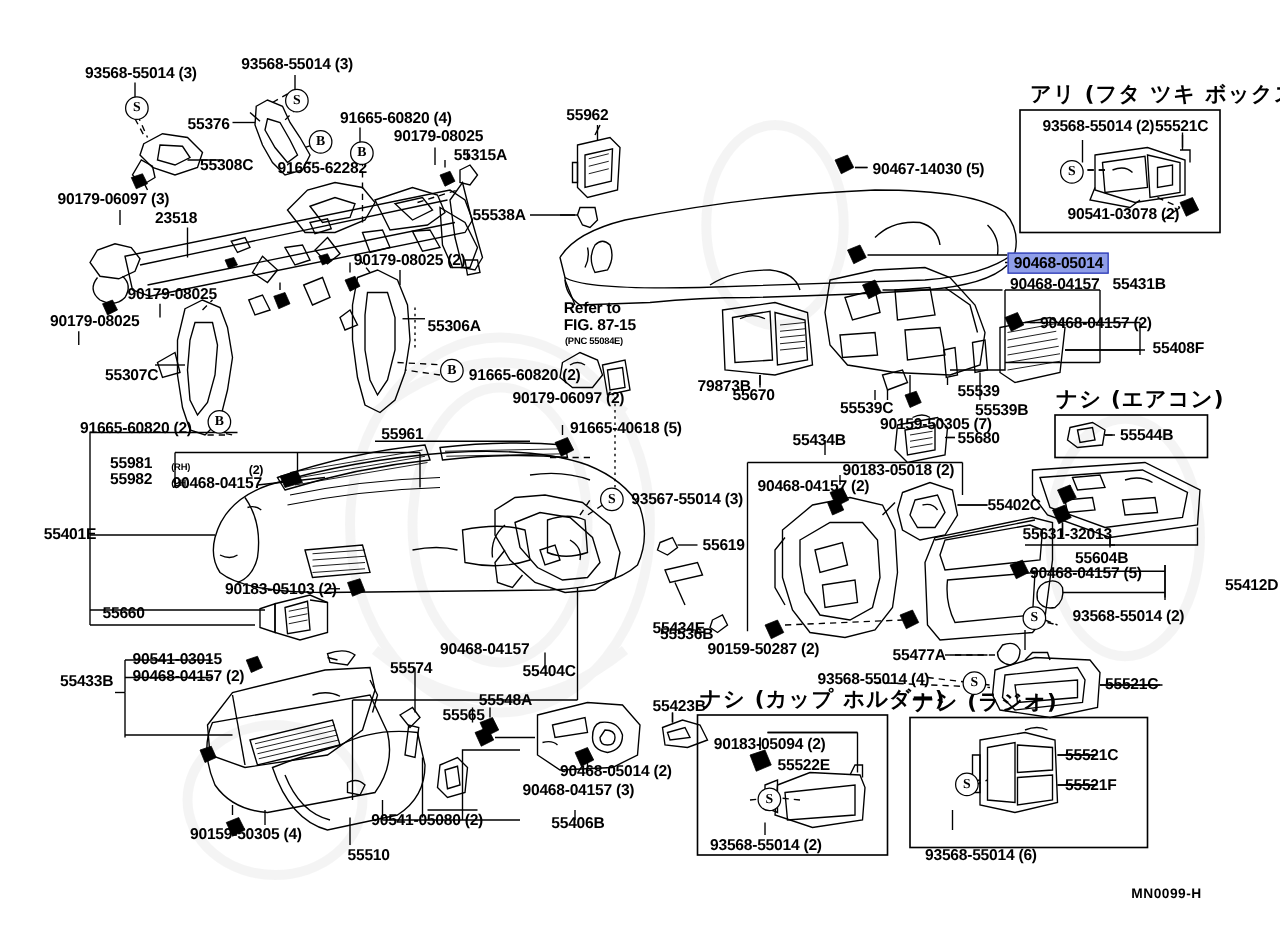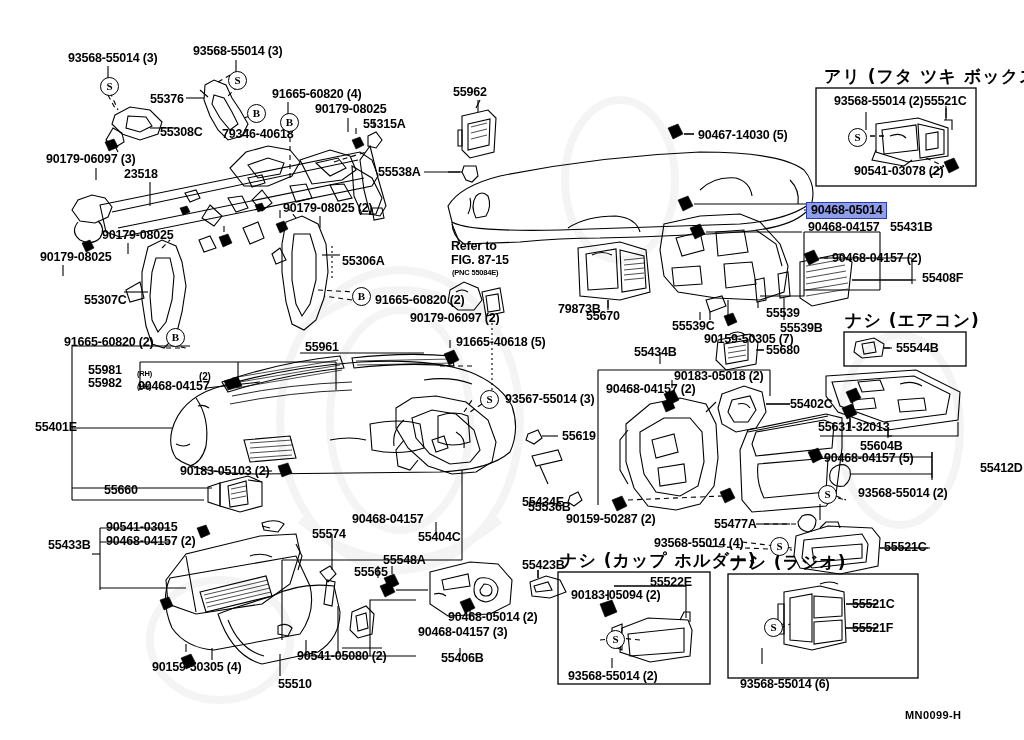--- a/index.html
+++ b/index.html
@@ -598,40 +598,40 @@
   </svg>
 
   <div>
     <div class="lbl" style="left:68px; top:52px;">93568-55014 (3)</div>
     <div class="lbl" style="left:193px; top:45px;">93568-55014 (3)</div>
     <div class="lbl" style="left:150px; top:93px;">55376</div>
     <div class="lbl" style="left:272px; top:88px;">91665-60820 (4)</div>
     <div class="lbl" style="left:315px; top:103px;">90179-08025</div>
     <div class="lbl" style="left:363px; top:118px;">55315A</div>
     <div class="lbl" style="left:160px; top:126px;">55308C</div>
-    <div class="lbl" style="left:222px; top:128px;">79346-40618</div>
+    <div class="lbl" style="left:222px; top:128px;">91665-62282</div>
     <div class="lbl" style="left:46px; top:153px;">90179-06097 (3)</div>
     <div class="lbl" style="left:124px; top:168px;">23518</div>
     <div class="lbl" style="left:283px; top:202px;">90179-08025 (2)</div>
     <div class="lbl" style="left:102px; top:229px;">90179-08025</div>
     <div class="lbl" style="left:40px; top:251px;">90179-08025</div>
     <div class="lbl" style="left:342px; top:255px;">55306A</div>
     <div class="lbl" style="left:84px; top:294px;">55307C</div>
     <div class="lbl" style="left:375px; top:294px;">91665-60820 (2)</div>
     <div class="lbl" style="left:64px; top:336px;">91665-60820 (2)</div>
     <div class="lbl" style="left:305px; top:341px;">55961</div>
     <div class="lbl" style="left:88px; top:364px;">55981</div>
     <div class="lbl xs" style="left:137px; top:368px;">(RH)</div>
     <div class="lbl" style="left:88px; top:377px;">55982</div>
     <div class="lbl xs" style="left:137px; top:381px;">(LH)</div>
     <div class="lbl" style="left:138px; top:380px;">90468-04157</div>
     <div class="lbl sm" style="left:199px; top:371px;">(2)</div>
     <div class="lbl" style="left:35px; top:421px;">55401E</div>
     <div class="lbl" style="left:180px; top:465px;">90183-05103 (2)</div>
-    <div class="lbl" style="left:104px; top:484px;">55660</div>
+    <div class="lbl" style="left:82px; top:484px;">55660</div>
     <div class="lbl" style="left:106px; top:521px;">90541-03015</div>
     <div class="lbl" style="left:106px; top:535px;">90468-04157 (2)</div>
     <div class="lbl" style="left:48px; top:539px;">55433B</div>
     <div class="lbl" style="left:312px; top:528px;">55574</div>
     <div class="lbl" style="left:354px; top:566px;">55565</div>
     <div class="lbl" style="left:152px; top:661px;">90159-50305 (4)</div>
     <div class="lbl" style="left:297px; top:650px;">90541-05080 (2)</div>
     <div class="lbl" style="left:278px; top:678px;">55510</div>
     <div class="lbl" style="left:453px; top:86px;">55962</div>
     <div class="lbl" style="left:378px; top:166px;">55538A</div>
@@ -663,21 +663,21 @@
     <div class="lbl" style="left:714px; top:518px;">55477A</div>
     <div class="lbl" style="left:654px; top:537px;">93568-55014 (4)</div>
     <div class="lbl" style="left:884px; top:541px;">55521C</div>
     <div class="lbl" style="left:352px; top:513px;">90468-04157</div>
     <div class="lbl" style="left:418px; top:531px;">55404C</div>
     <div class="lbl" style="left:383px; top:554px;">55548A</div>
     <div class="lbl" style="left:522px; top:559px;">55423B</div>
     <div class="lbl" style="left:448px; top:611px;">90468-05014 (2)</div>
     <div class="lbl" style="left:418px; top:626px;">90468-04157 (3)</div>
     <div class="lbl" style="left:441px; top:652px;">55406B</div>
-    <div class="lbl" style="left:622px; top:576px;margin-left:28px;">55522E</div>
+    <div class="lbl" style="left:622px; top:606px;">55522E</div>
     <div class="lbl" style="left:571px; top:589px;">90183-05094 (2)</div>
     <div class="lbl" style="left:568px; top:670px;">93568-55014 (2)</div>
     <div class="lbl" style="left:896px; top:342px;">55544B</div>
     <div class="lbl" style="left:852px; top:598px;">55521C</div>
     <div class="lbl" style="left:852px; top:622px;">55521F</div>
     <div class="lbl" style="left:740px; top:678px;">93568-55014 (6)</div>
     <div class="lbl" style="left:834px; top:95px;">93568-55014 (2)</div>
     <div class="lbl" style="left:924px; top:95px;">55521C</div>
     <div class="lbl" style="left:854px; top:165px;">90541-03078 (2)</div>
     <div class="lbl" style="left:808px; top:221px;">90468-04157</div>

